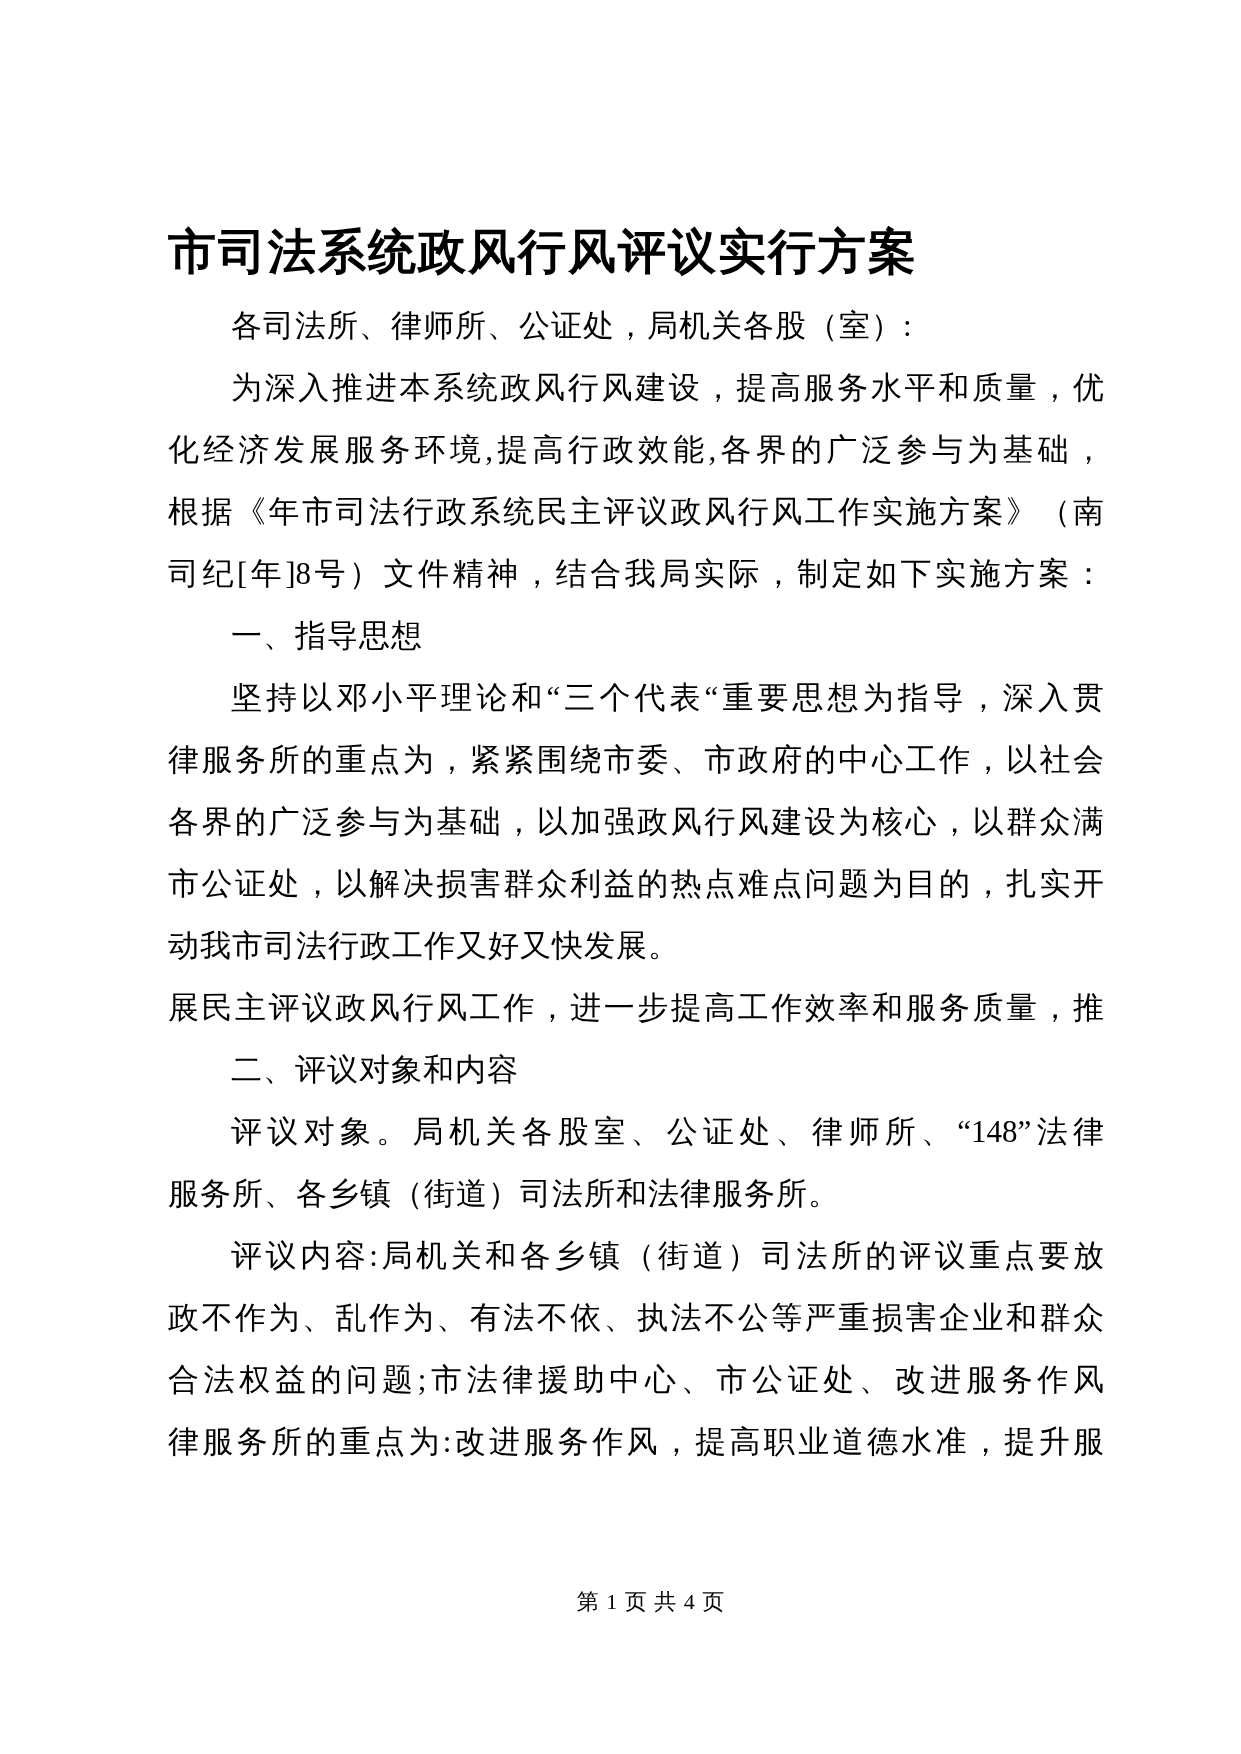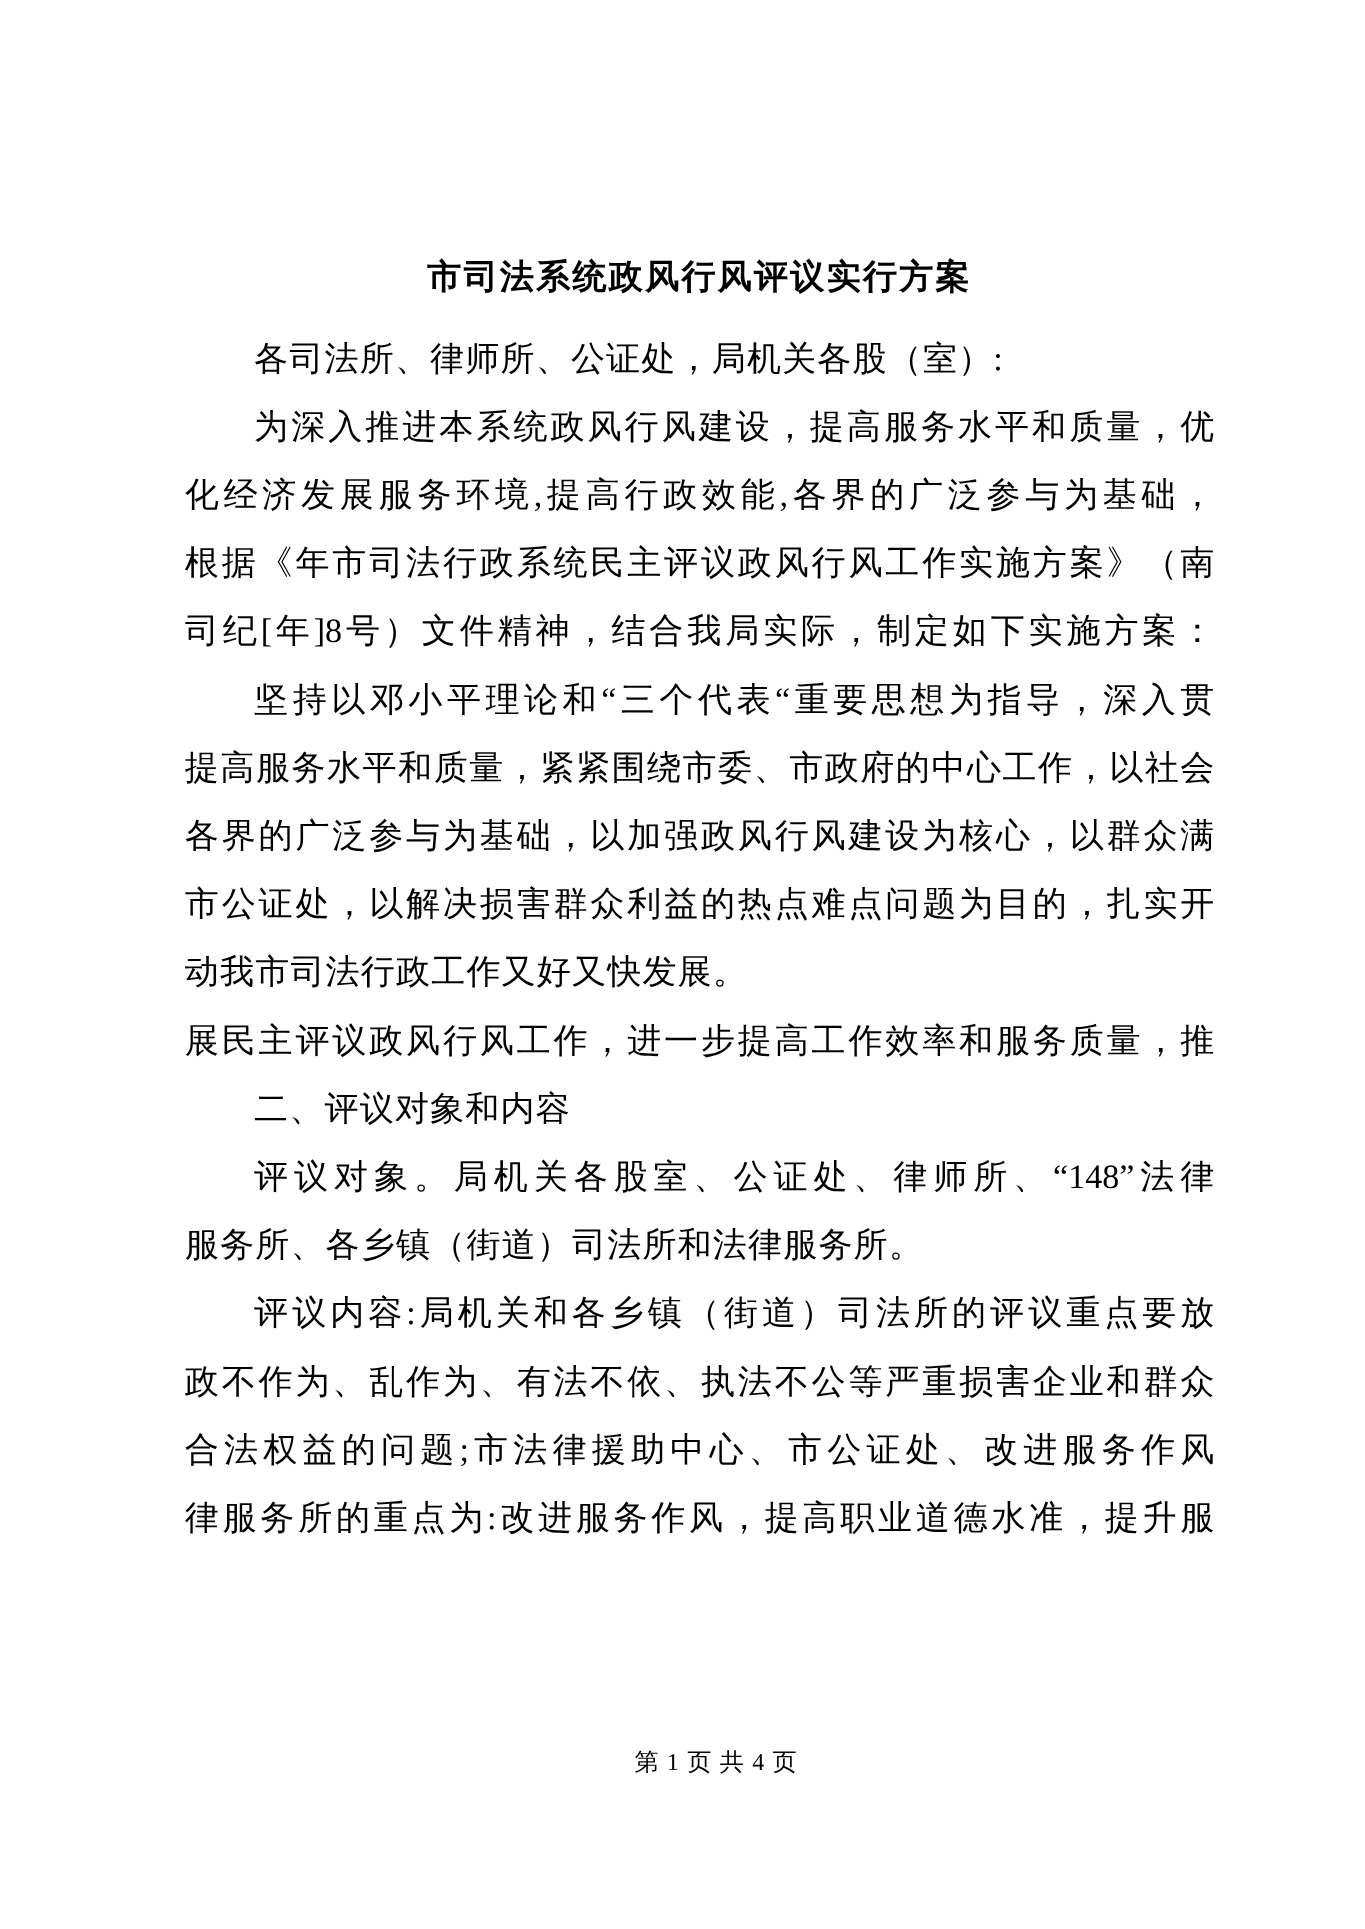--- a/index.html
+++ b/index.html
@@ -17,24 +17,23 @@
     overflow: hidden;
   }
   .content {
     position: absolute;
     left: 168px;
     top: 224px;
     width: 936px;
   }
   .title {
     margin: 0 0 15px 0;
-    font-size: 31px;
+    font-size: 48px;
     font-weight: 700;
     line-height: 56px;
-    text-align: center;
     letter-spacing: 2px;
     white-space: nowrap;
   }
   .line {
     font-size: 31px;
     line-height: 62px;
     height: 62px;
     letter-spacing: 1px;
     white-space: nowrap;
     overflow: visible;
@@ -68,23 +67,24 @@
   <div class="content">
     <h1 class="title">市司法系统政风行风评议实行方案</h1>
 
     <div class="line indent">各司法所、律师所、公证处，局机关各股（室）:</div>
 
     <div class="line indent fill">为深入推进本系统政风行风建设，提高服务水平和质量，优</div>
     <div class="line fill">化经济发展服务环境,提高行政效能,各界的广泛参与为基础，</div>
     <div class="line fill">根据《年市司法行政系统民主评议政风行风工作实施方案》（南</div>
     <div class="line fill">司纪[年]8号）文件精神，结合我局实际，制定如下实施方案：</div>
 
+    <div class="line indent">一、指导思想</div>
 
     <div class="line indent fill">坚持以邓小平理论和“三个代表“重要思想为指导，深入贯</div>
-    <div class="line fill">提高服务水平和质量，紧紧围绕市委、市政府的中心工作，以社会</div>
+    <div class="line fill">律服务所的重点为，紧紧围绕市委、市政府的中心工作，以社会</div>
     <div class="line fill">各界的广泛参与为基础，以加强政风行风建设为核心，以群众满</div>
     <div class="line fill">市公证处，以解决损害群众利益的热点难点问题为目的，扎实开</div>
     <div class="line">动我市司法行政工作又好又快发展。</div>
     <div class="line fill">展民主评议政风行风工作，进一步提高工作效率和服务质量，推</div>
 
     <div class="line indent">二、评议对象和内容</div>
 
     <div class="line indent fill">评议对象。局机关各股室、公证处、律师所、“148”法律</div>
     <div class="line">服务所、各乡镇（街道）司法所和法律服务所。</div>
 

